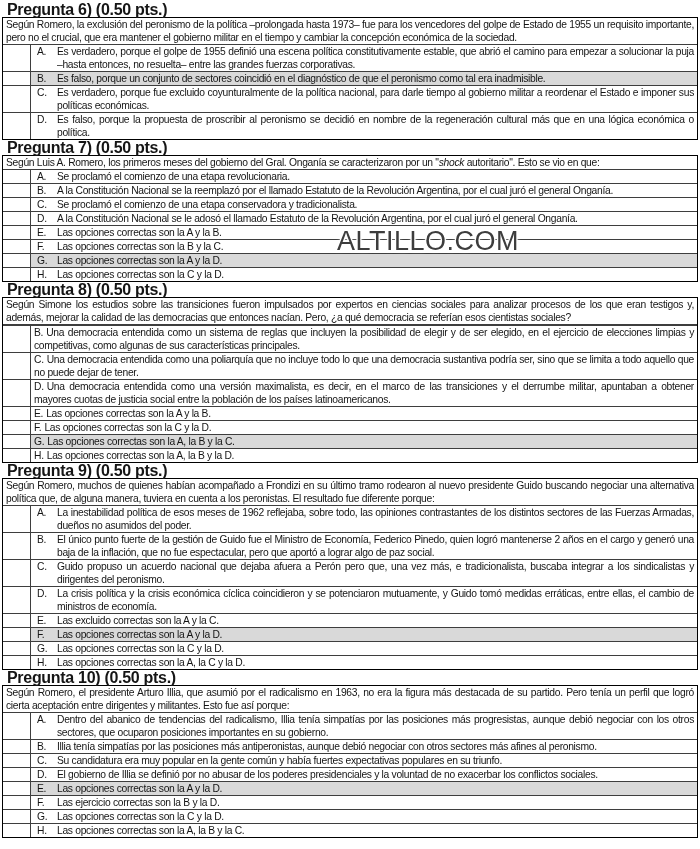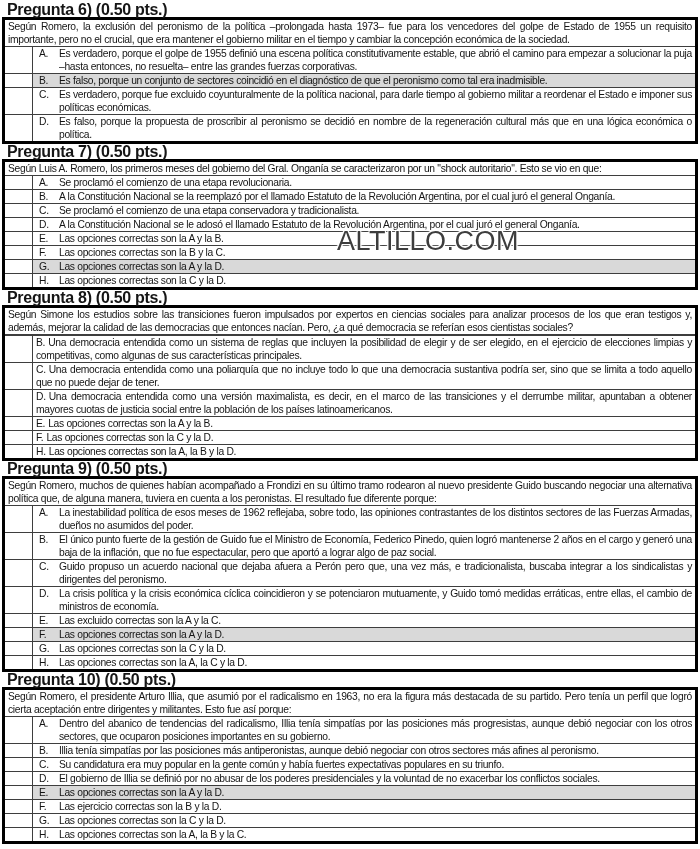--- a/index.html
+++ b/index.html
@@ -1,30 +1,30 @@
 <!DOCTYPE html>
 <html><head>
 <meta charset="utf-8">
 <style>
   *{margin:0;padding:0;box-sizing:border-box}
   html,body{background:#ffffff}
   body{width:700px;height:849px;font-family:"Liberation Sans",sans-serif;
        font-size:10.3px;line-height:13px;letter-spacing:-0.3px;color:#151515;overflow:hidden}
   .page{position:relative;width:700px;height:849px;padding:2px 2px 0 2px;overflow:hidden}
   .q-header{font-weight:bold;padding:1px 0 1px 5px;font-size:16px}
-  .q-table{border:3px solid #000000}
+  .q-table{border:1px solid #000000}
   .q-statement{padding:0 3px;text-align:justify;border-bottom:1px solid #3e3e3e}
   .opt{display:flex;border-bottom:1px solid #3e3e3e}
   .opt:last-child{border-bottom:none}
   .opt-box{flex:0 0 28px;border-right:1px solid #3e3e3e}
   .opt-body{flex:1;display:flex;padding:0 3px 0 6px}
   .opt-body.hl{background:#d9d9d9}
   .opt-letter{flex:0 0 15px;margin-right:5px}
   .opt-text{flex:1;text-align:justify}
-  .it{}
+  .it{font-style:italic}
   
   .compact .opt-body{display:block;text-align:justify;padding-left:3px}
   .compact .opt-letter{display:inline;margin-right:3px}
   .compact .opt-text{display:inline}
   .watermark{position:absolute;left:337px;top:224px;font-size:27px;line-height:34px;
      font-weight:normal;letter-spacing:0.5px;color:#3d3d3d;z-index:6;
      text-shadow:1px 1px 0 #fff,-1px -1px 0 #fff,1px -1px 0 #fff,-1px 1px 0 #fff,0 0 4px #fff}
 </style>
 </head>
 <body>
@@ -153,20 +153,24 @@
       <div class="opt">
         <div class="opt-box"></div>
         <div class="opt-body"><span class="opt-letter">E.</span><span class="opt-text">Las opciones correctas son la A y la B.</span></div>
       </div>
       <div class="opt">
         <div class="opt-box"></div>
         <div class="opt-body"><span class="opt-letter">F.</span><span class="opt-text">Las opciones correctas son la C y la D.</span></div>
       </div>
       <div class="opt">
         <div class="opt-box"></div>
+        <div class="opt-body hl"><span class="opt-letter">G.</span><span class="opt-text">Las opciones correctas son la A, la B y la C.</span></div>
+      </div>
+      <div class="opt">
+        <div class="opt-box"></div>
         <div class="opt-body"><span class="opt-letter">H.</span><span class="opt-text">Las opciones correctas son la A, la B y la D.</span></div>
       </div>
     </div>
   </section>
 
   <section>
     <div class="q-header">Pregunta 9) (0.50 pts.)</div>
     <div class="q-table">
       <div class="q-statement"><span>Según Romero, muchos de quienes habían acompañado a Frondizi en su último tramo rodearon al nuevo presidente Guido buscando negociar una alternativa política que, de alguna manera, tuviera en cuenta a los peronistas. El resultado fue diferente porque:</span><span class="it"></span><span></span></div>
       <div class="opt">

